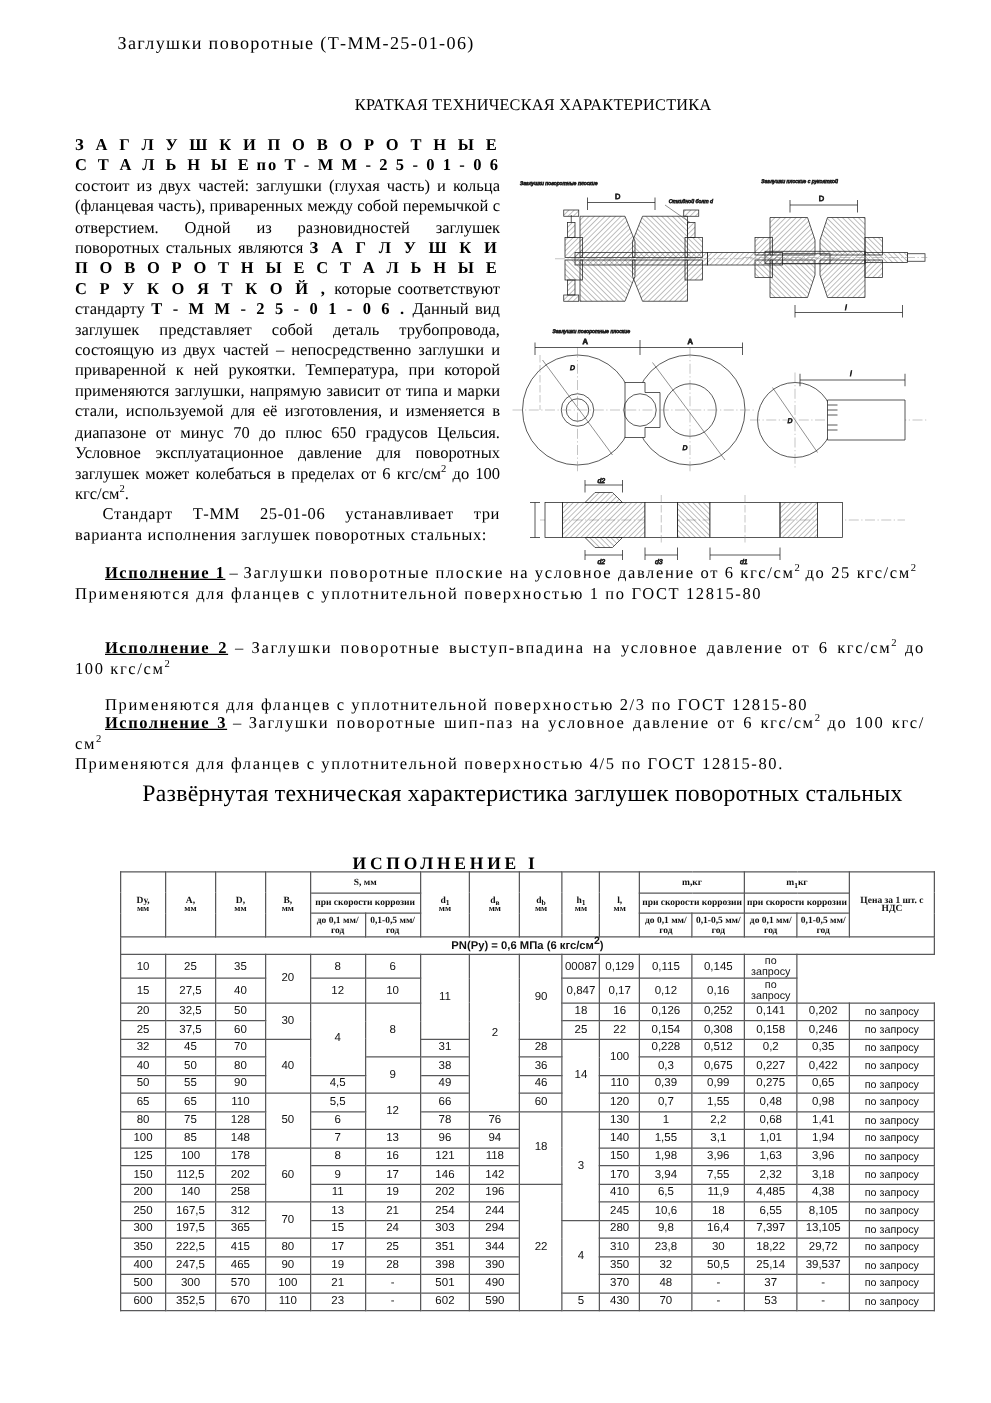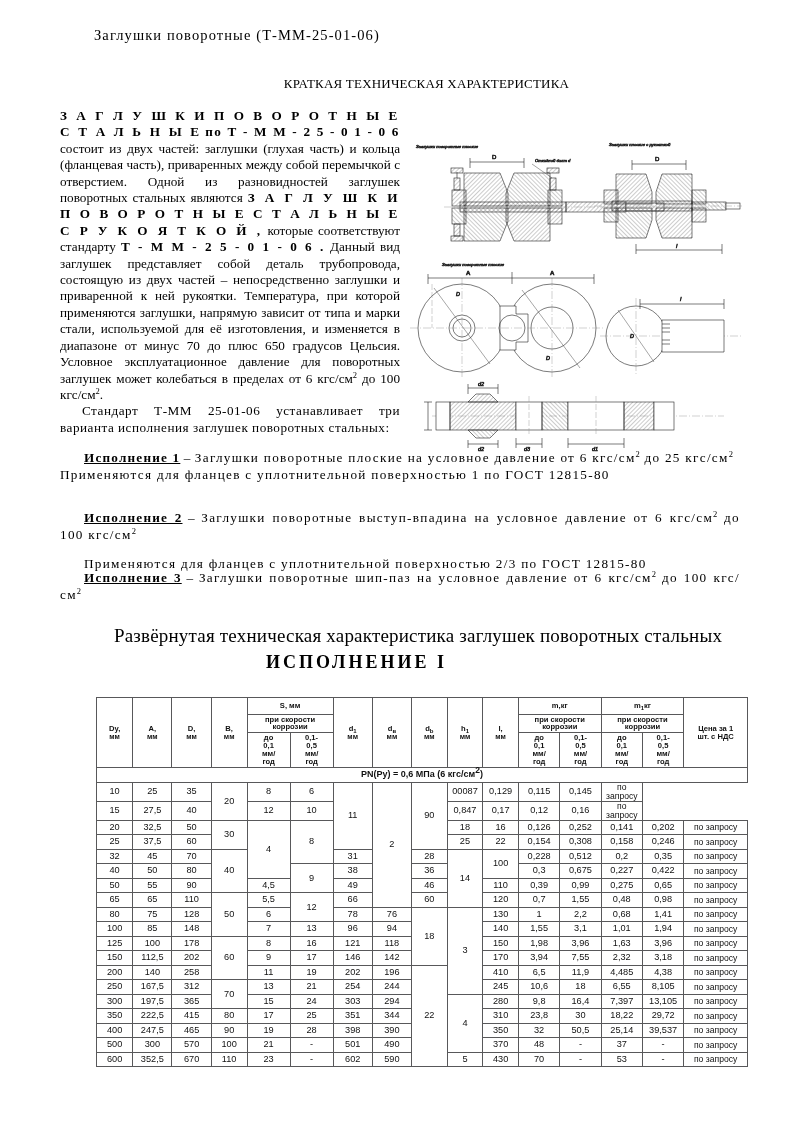--- a/index.html
+++ b/index.html
@@ -42,43 +42,43 @@
   .wide p { margin:0; }
   .ispl { font-weight:bold; letter-spacing:1.2px; text-decoration:underline; }
   .sprd { letter-spacing:1.3px; }
 
   .bigline {
     position:absolute; left:88px; top:625px; width:660px;
     font-size:19px; letter-spacing:.2px;text-align:center;
   }
 
   .tbl-title {
-    position:absolute; left:0; top:652px; width:713px;
-    text-align:center; font-size:18px; font-weight:bold; letter-spacing:3px;
+    position:absolute; left:0; top:684px; width:713px;
+    text-align:center; font-size:14px; font-weight:bold; letter-spacing:3px;
   }
 
   
   .draw { position:absolute; left:404px; top:138px; width:338px; height:320px; }
   .draw svg { display:block; }
   .dwg-cap { font-style:italic; font-size:4.2px; fill:#111; font-family:"Liberation Sans",sans-serif;}
 
   
   .tbl-wrap { position:absolute; left:96px; top:697px; width:652px; }
   table.spec {
     border-collapse:collapse; width:652px;
     font-family:"Liberation Sans", sans-serif;
     font-size:8.6px; color:#111;
   }
   table.spec th, table.spec td {
     border:1px solid #58585a;
     text-align:center; vertical-align:middle;
     padding:0; height:13.5px; line-height:1.05;
     background:#fff;
   }
-  table.spec thead th { font-weight:bold; font-size:7.6px; padding:1px 12px; }
+  table.spec thead th { font-weight:bold; font-size:7.6px; padding:1px 1px;font-family:Liberation Serif, serif; }
   .h-main { height:49px; }
   .sub-unit { font-size:7.2px; font-weight:bold; }
   .sub-small { font-size:6.5px; font-weight:bold; line-height:1.02; }
   .pn-row td {
     background:#e2e2e2; font-weight:bold; font-size:9px;
     text-align:right; padding-right:168px; height:14px;margin-top:24px;
   }
   td.num { font-size:9.2px; }
   td.price { font-size:8.6px; }
   sub { font-size:6px; vertical-align:baseline; position:relative; top:2px; }
@@ -114,20 +114,21 @@
       <span>–</span><span class="sprd"> Заглушки  поворотные  выступ-впадина  на  условное  давление  от  6  кгс/см</span><sup>2</sup><span class="sprd"> до 100 кгс/см</span><sup>2</sup>
     </p>
     <p class="sprd" style="text-indent:24px; margin-top:13px;">Применяются для фланцев с уплотнительной поверхностью 2/3 по ГОСТ 12815-80</p>
   </div>
 
   <div class="wide" style="top:570px;">
     <p style="text-indent:24px;">
       <span class="ispl">Исполнение 3</span>
       <span>–</span><span class="sprd"> Заглушки  поворотные  шип-паз  на условное  давление от  6  кгс/см</span><sup>2</sup><span class="sprd"> до 100 кгс/см</span><sup>2</sup>
     </p>
+    <p class="sprd">Применяются для фланцев с уплотнительной поверхностью 4/5 по ГОСТ 12815-80.</p>
   </div>
 
   <div class="bigline">Развёрнутая техническая характеристика заглушек поворотных стальных</div>
   <div class="tbl-title">ИСПОЛНЕНИЕ I</div>
 
   <div class="draw">
     <svg width="338" height="320" viewBox="0 0 338 320">
       <defs>
         <pattern id="hatch" width="3" height="3" patternTransform="rotate(45)" patternUnits="userSpaceOnUse">
           <line x1="0" y1="0" x2="0" y2="3" stroke="#333" stroke-width="0.5"></line>

